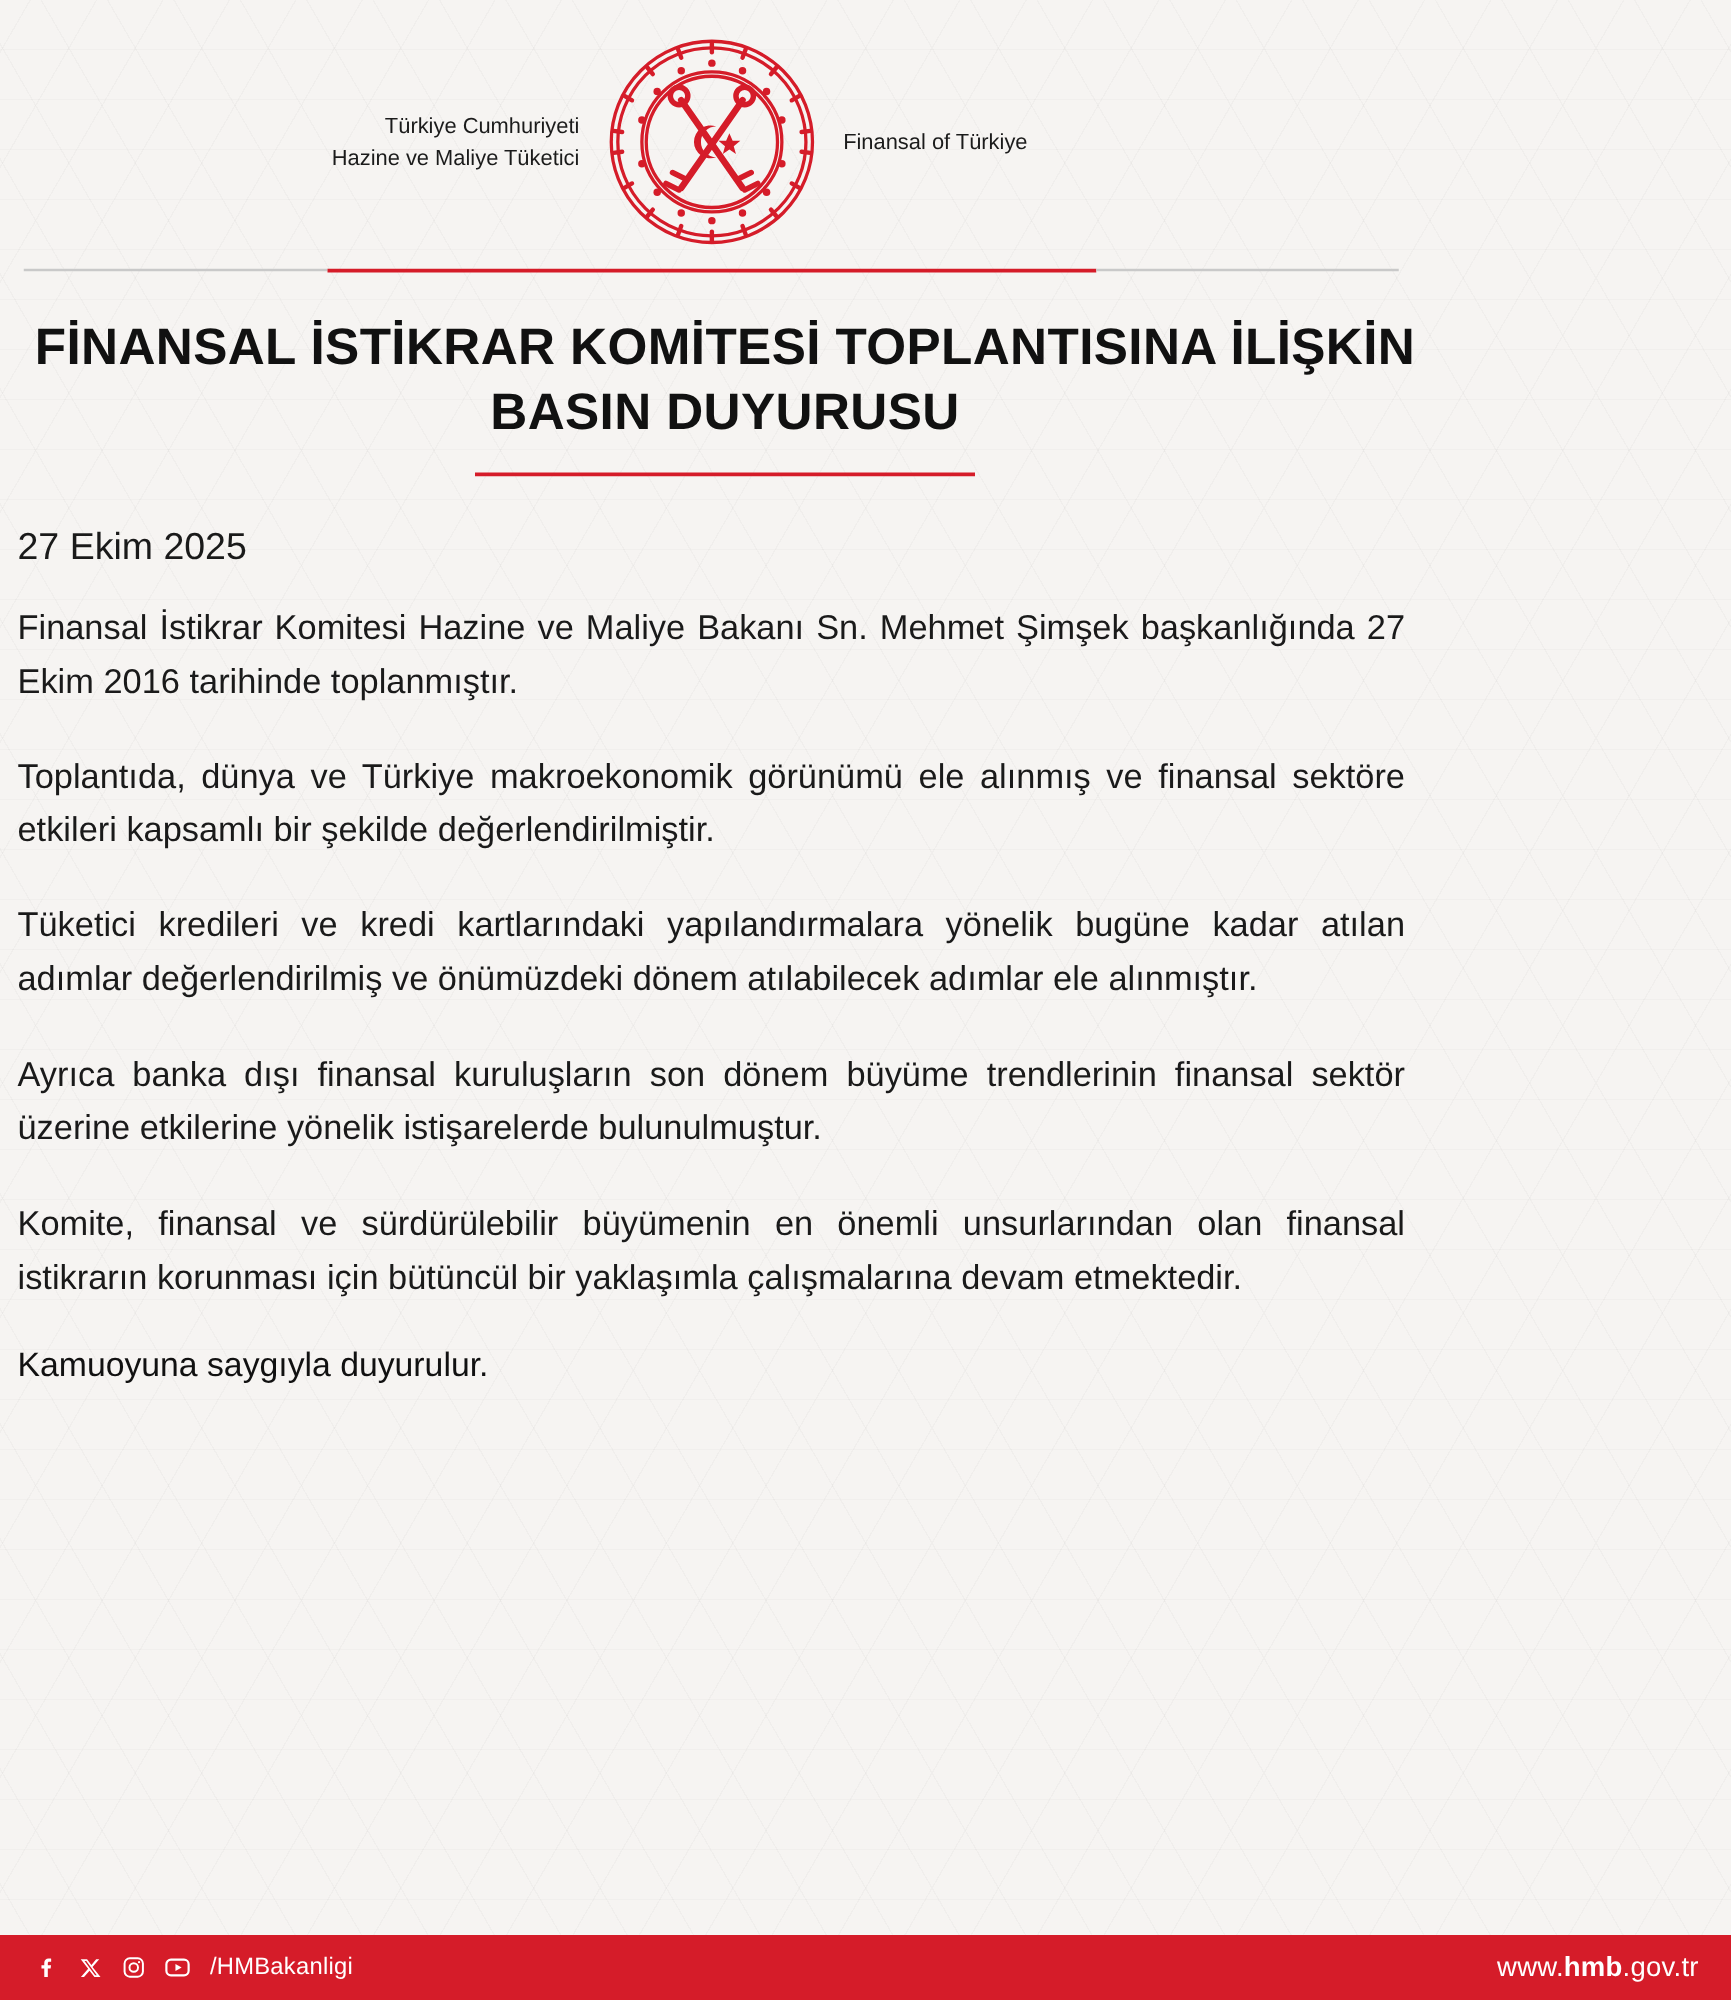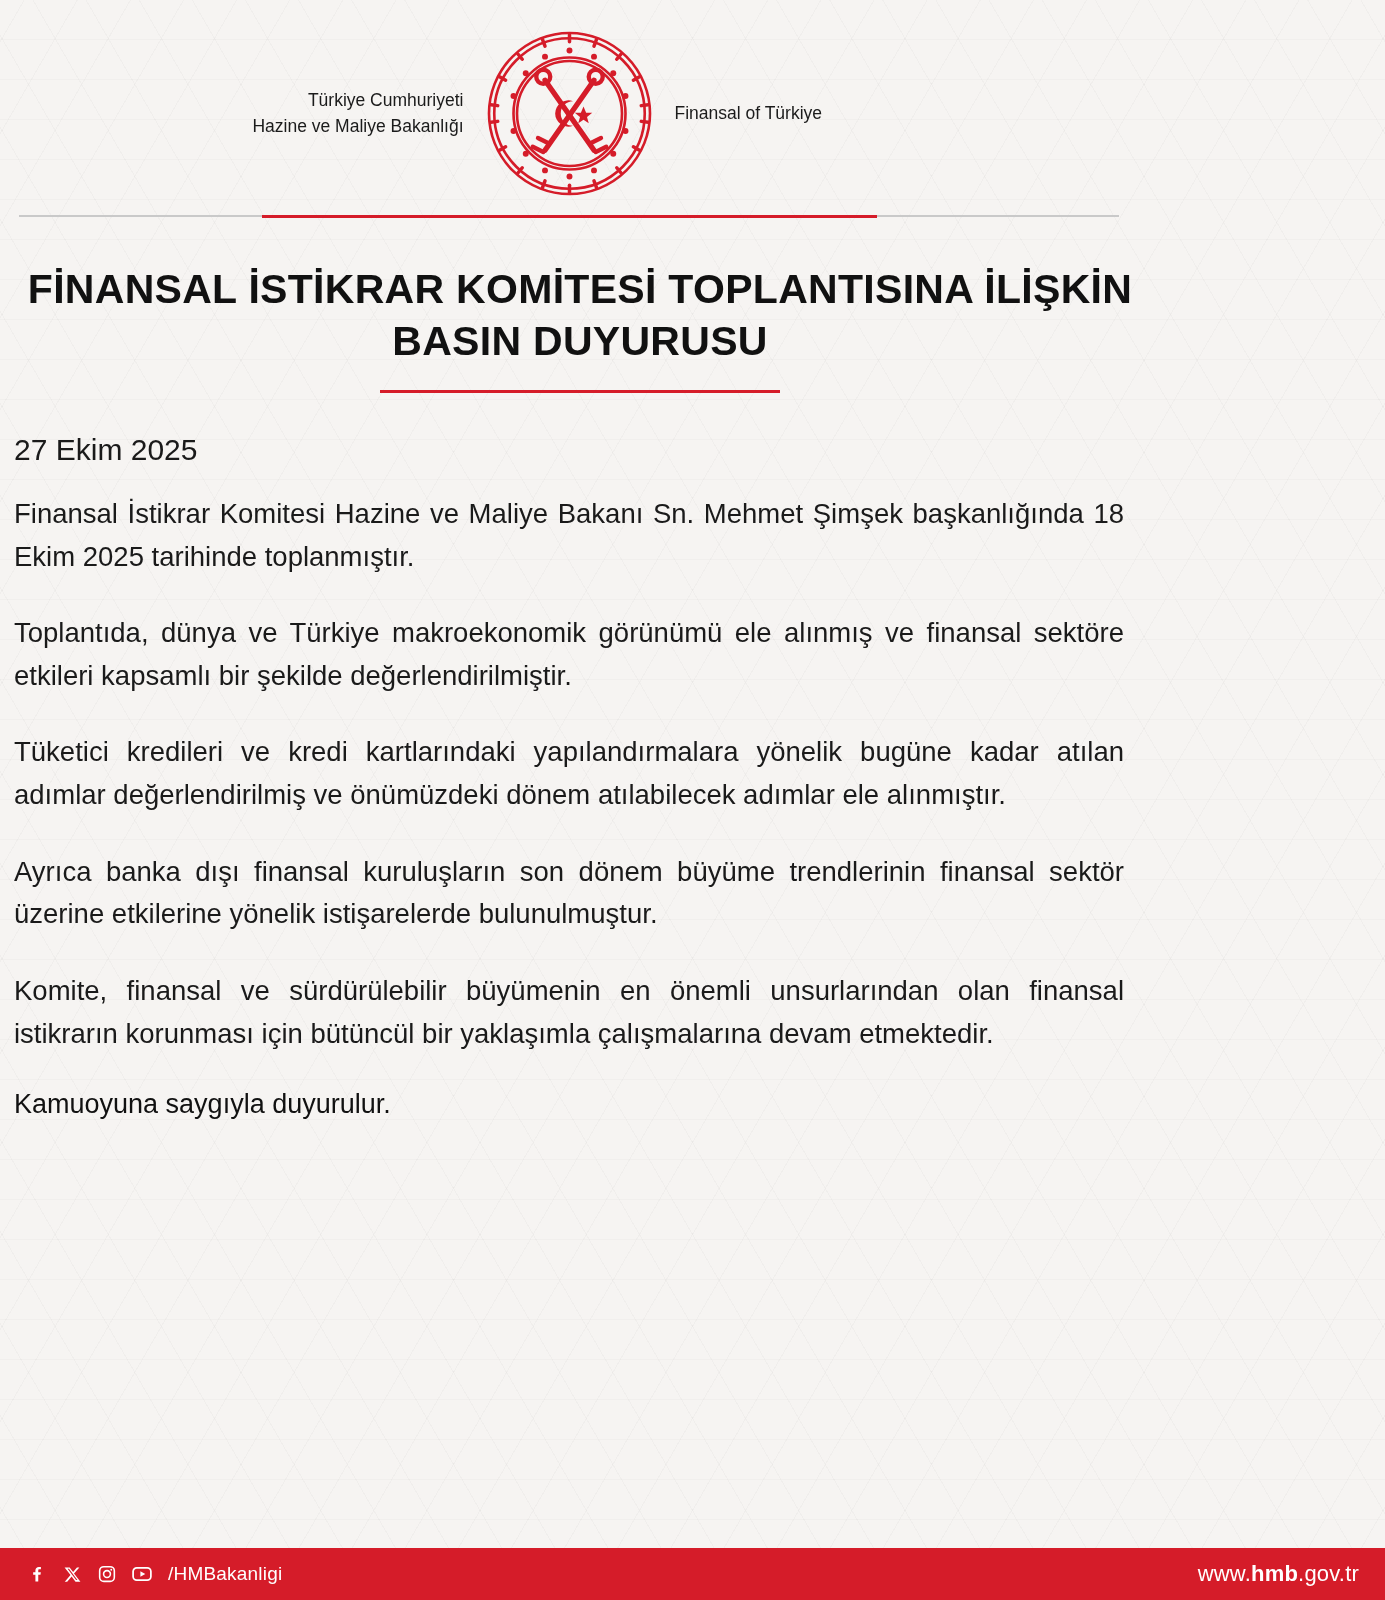--- a/index.html
+++ b/index.html
@@ -66,21 +66,21 @@
     width: 1100px;
     display: flex;
     align-items: center;
     height: 6px;
   }
   .rule-grey { flex: 1 1 auto; height: 2px; background: #c9c9c9; }
   .rule-red  { width: 615px; height: 3px; background: #d51c29; }
 
   
   .title-block {
-    margin: 44px auto 0 auto;
+    margin: 32px auto 0 auto;
     width: 1160px;
     text-align: center;
   }
   h1.doc-title {
     font-size: 41px;
     font-weight: bold;
     letter-spacing: 0.3px;
     color: #111;
     line-height: 1.28;
     margin: 0;
@@ -163,21 +163,21 @@
 </head>
 <body>
 
 <div class="page-bg"></div>
 
 <div class="content">
 
   <header class="masthead">
     <div class="ministry-name tr">
       <span class="l1">Türkiye Cumhuriyeti</span>
-      <span class="l2">Hazine ve Maliye Bakanlığı</span>
+      <span class="l2">Hazine ve Maliye Tüketici</span>
     </div>
 
     <div class="emblem">
       <svg viewBox="0 0 200 200" width="175" height="175" aria-hidden="true">
         <g fill="none" stroke="#d51c29" stroke-width="3">
           <circle cx="100" cy="100" r="92"></circle>
           <circle cx="100" cy="100" r="86"></circle>
           <circle cx="100" cy="100" r="64"></circle>
           <circle cx="100" cy="100" r="60"></circle>
         </g>
@@ -255,21 +255,21 @@
   </div>
 
   <div class="title-block">
     <h1 class="doc-title">FİNANSAL İSTİKRAR KOMİTESİ TOPLANTISINA İLİŞKİN BASIN DUYURUSU</h1>
     <div class="title-underline"></div>
   </div>
 
   <div class="doc-body">
     <div class="doc-date">27 Ekim 2025</div>
 
-    <p class="para">Finansal İstikrar Komitesi Hazine ve Maliye Bakanı Sn. Mehmet Şimşek başkanlığında 18 Ekim 2025 tarihinde toplanmıştır.</p>
+    <p class="para">Finansal İstikrar Komitesi Hazine ve Maliye Bakanı Sn. Mehmet Şimşek başkanlığında 27 Ekim 2016 tarihinde toplanmıştır.</p>
     <p class="para">Toplantıda, dünya ve Türkiye makroekonomik görünümü ele alınmış ve finansal sektöre etkileri kapsamlı bir şekilde değerlendirilmiştir.</p>
     <p class="para">Tüketici kredileri ve kredi kartlarındaki yapılandırmalara yönelik bugüne kadar atılan adımlar değerlendirilmiş ve önümüzdeki dönem atılabilecek adımlar ele alınmıştır.</p>
     <p class="para">Ayrıca banka dışı finansal kuruluşların son dönem büyüme trendlerinin finansal sektör üzerine etkilerine yönelik istişarelerde bulunulmuştur.</p>
     <p class="para">Komite, finansal ve sürdürülebilir büyümenin en önemli unsurlarından olan finansal istikrarın korunması için bütüncül bir yaklaşımla çalışmalarına devam etmektedir.</p>
 
     <p class="closing">Kamuoyuna saygıyla duyurulur.</p>
   </div>
 
   <footer class="footer-bar">
     <div class="social">

